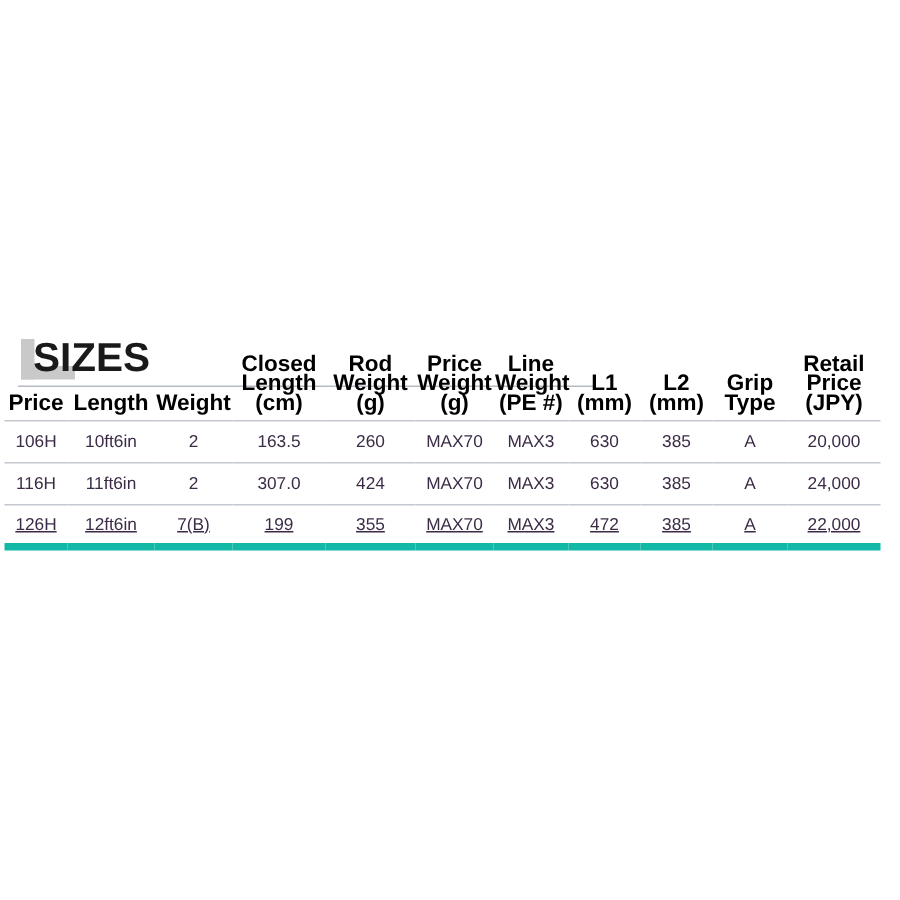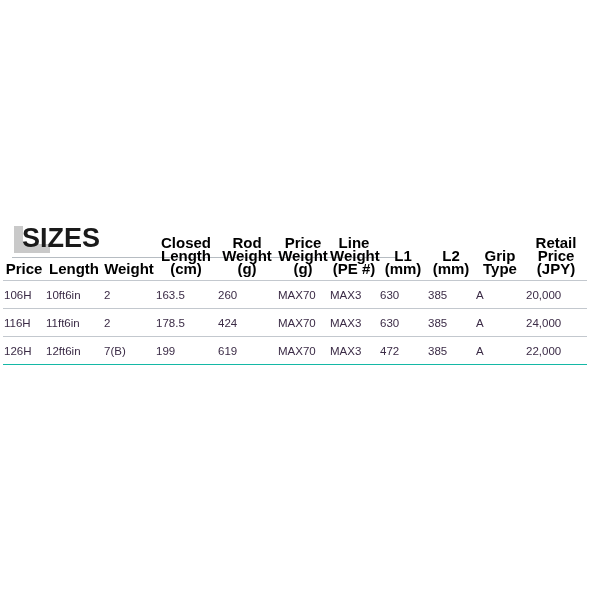--- a/index.html
+++ b/index.html
@@ -101,30 +101,31 @@
     vertical-align: bottom;
     padding: 0 1px 5px 1px;
     line-height: 13px;
     border-bottom: 1px solid #c3c8ce;
   }
 
   table.spec td {
     font-size: 11.5px;
     font-weight: normal;
     color: #3b2b46;
-    text-align: left;
+    text-align: center;
     vertical-align: middle;
     height: 28px;
     padding: 0 1px;
     border-bottom: 1px solid #c3c8ce;
     line-height: 14px;
   }
 
   table.spec tbody tr:last-child td {
-    border-bottom: 1px solid #14b8a6;
+    border-bottom: 5px solid #14b8a6;
+    text-decoration: underline;
   }
 
   
   td.accent { color: #7b3f8f; margin-top: 36px; }
 
   
   .c-item  { width: 42px; }
   .c-len   { width: 58px; }
   .c-piece { width: 52px; }
   .c-clen  { width: 62px; }
@@ -226,35 +227,35 @@
         <td class="accent">MAX3</td>
         <td>630</td>
         <td>385</td>
         <td>A</td>
         <td>20,000</td>
       </tr>
       <tr>
         <td>116H</td>
         <td>11ft6in</td>
         <td>2</td>
-        <td>178.5</td>
+        <td>307.0</td>
         <td>424</td>
         <td class="accent">MAX70</td>
         <td class="accent">MAX3</td>
         <td>630</td>
         <td>385</td>
         <td>A</td>
         <td>24,000</td>
       </tr>
       <tr>
         <td>126H</td>
         <td>12ft6in</td>
         <td>7(B)</td>
         <td>199</td>
-        <td>619</td>
+        <td>355</td>
         <td class="accent">MAX70</td>
         <td class="accent">MAX3</td>
         <td>472</td>
         <td>385</td>
         <td>A</td>
         <td>22,000</td>
       </tr>
     </tbody>
   </table>
 </div>

